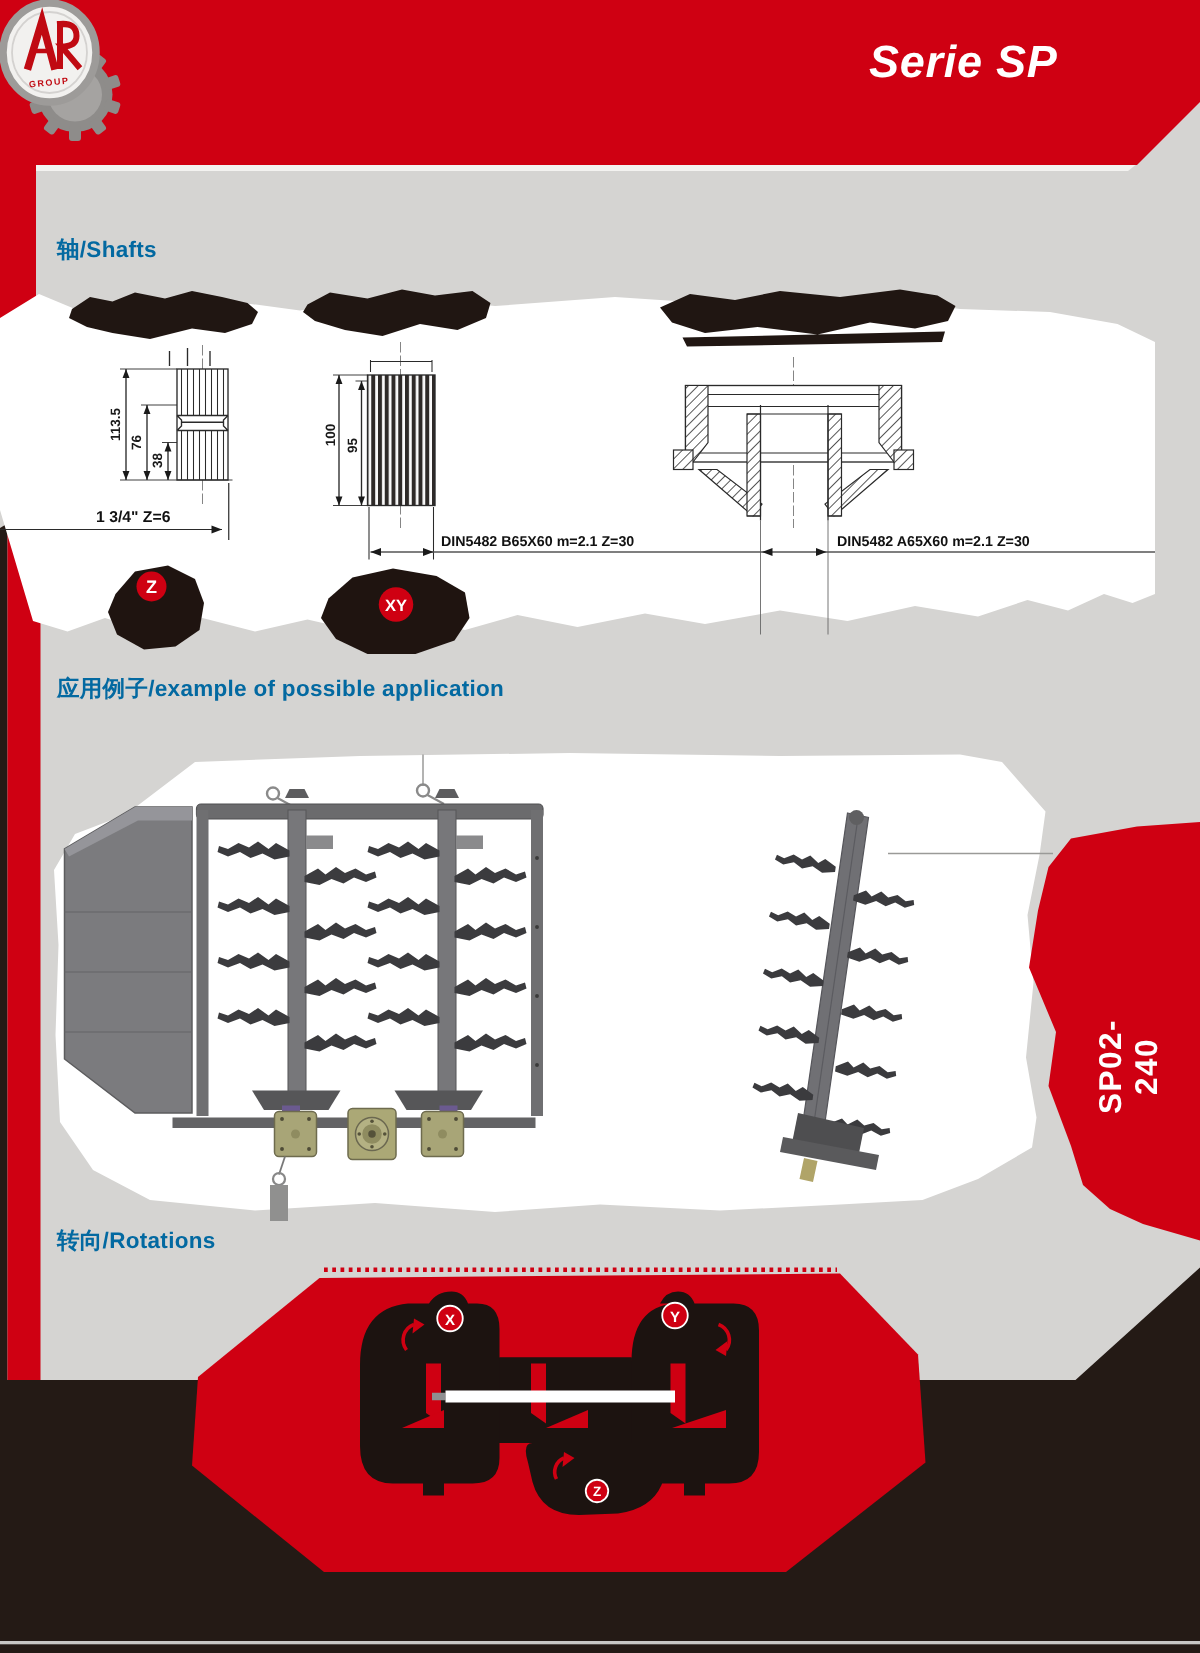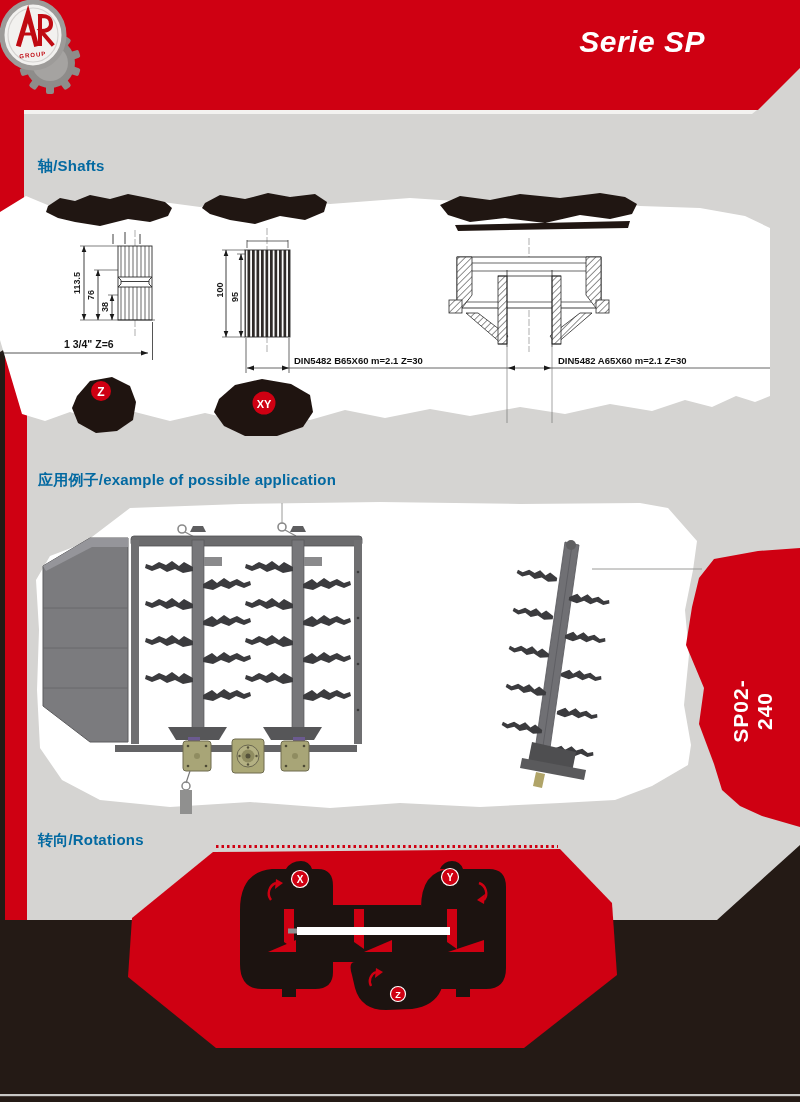--- a/index.html
+++ b/index.html
@@ -4,22 +4,22 @@
 <style>
   html,body{margin:0;padding:0;background:#888;}
   #page{position:relative;width:800px;height:1102px;overflow:hidden;
         background:#d5d4d2;font-family:"Liberation Sans",sans-serif;}
   #page svg{position:absolute;left:0;top:0;}
   .abs{position:absolute;}
   #title{right:95px;top:25px;font-size:30px;font-weight:bold;font-style:italic;
          color:#fff;letter-spacing:.5px;}
   .section-label{font-size:15px;font-weight:600;color:#0369a1;letter-spacing:.2px;}
   #lbl-shafts{left:38px;top:157px;}
-  #lbl-apps{left:38px;top:471px;}
-  #lbl-rot{left:38px;top:818px;margin-top:13px;}
+  #lbl-apps{left:38px;top:450px;}
+  #lbl-rot{left:38px;top:818px;}
   #product-code{left:703px;top:687px;width:100px;text-align:center;
       transform:rotate(-90deg);color:#fff;font-size:21px;font-weight:600;letter-spacing:1px;}
   text{font-family:"Liberation Sans",sans-serif;}
   .dim{font-size:9px;font-weight:bold;fill:#1a1a1a;}
   .cap{font-size:9.5px;font-weight:bold;fill:#111;}
   .badge-t{font-weight:bold;fill:#fff;text-anchor:middle;}
 </style>
 </head>
 <body>
 

